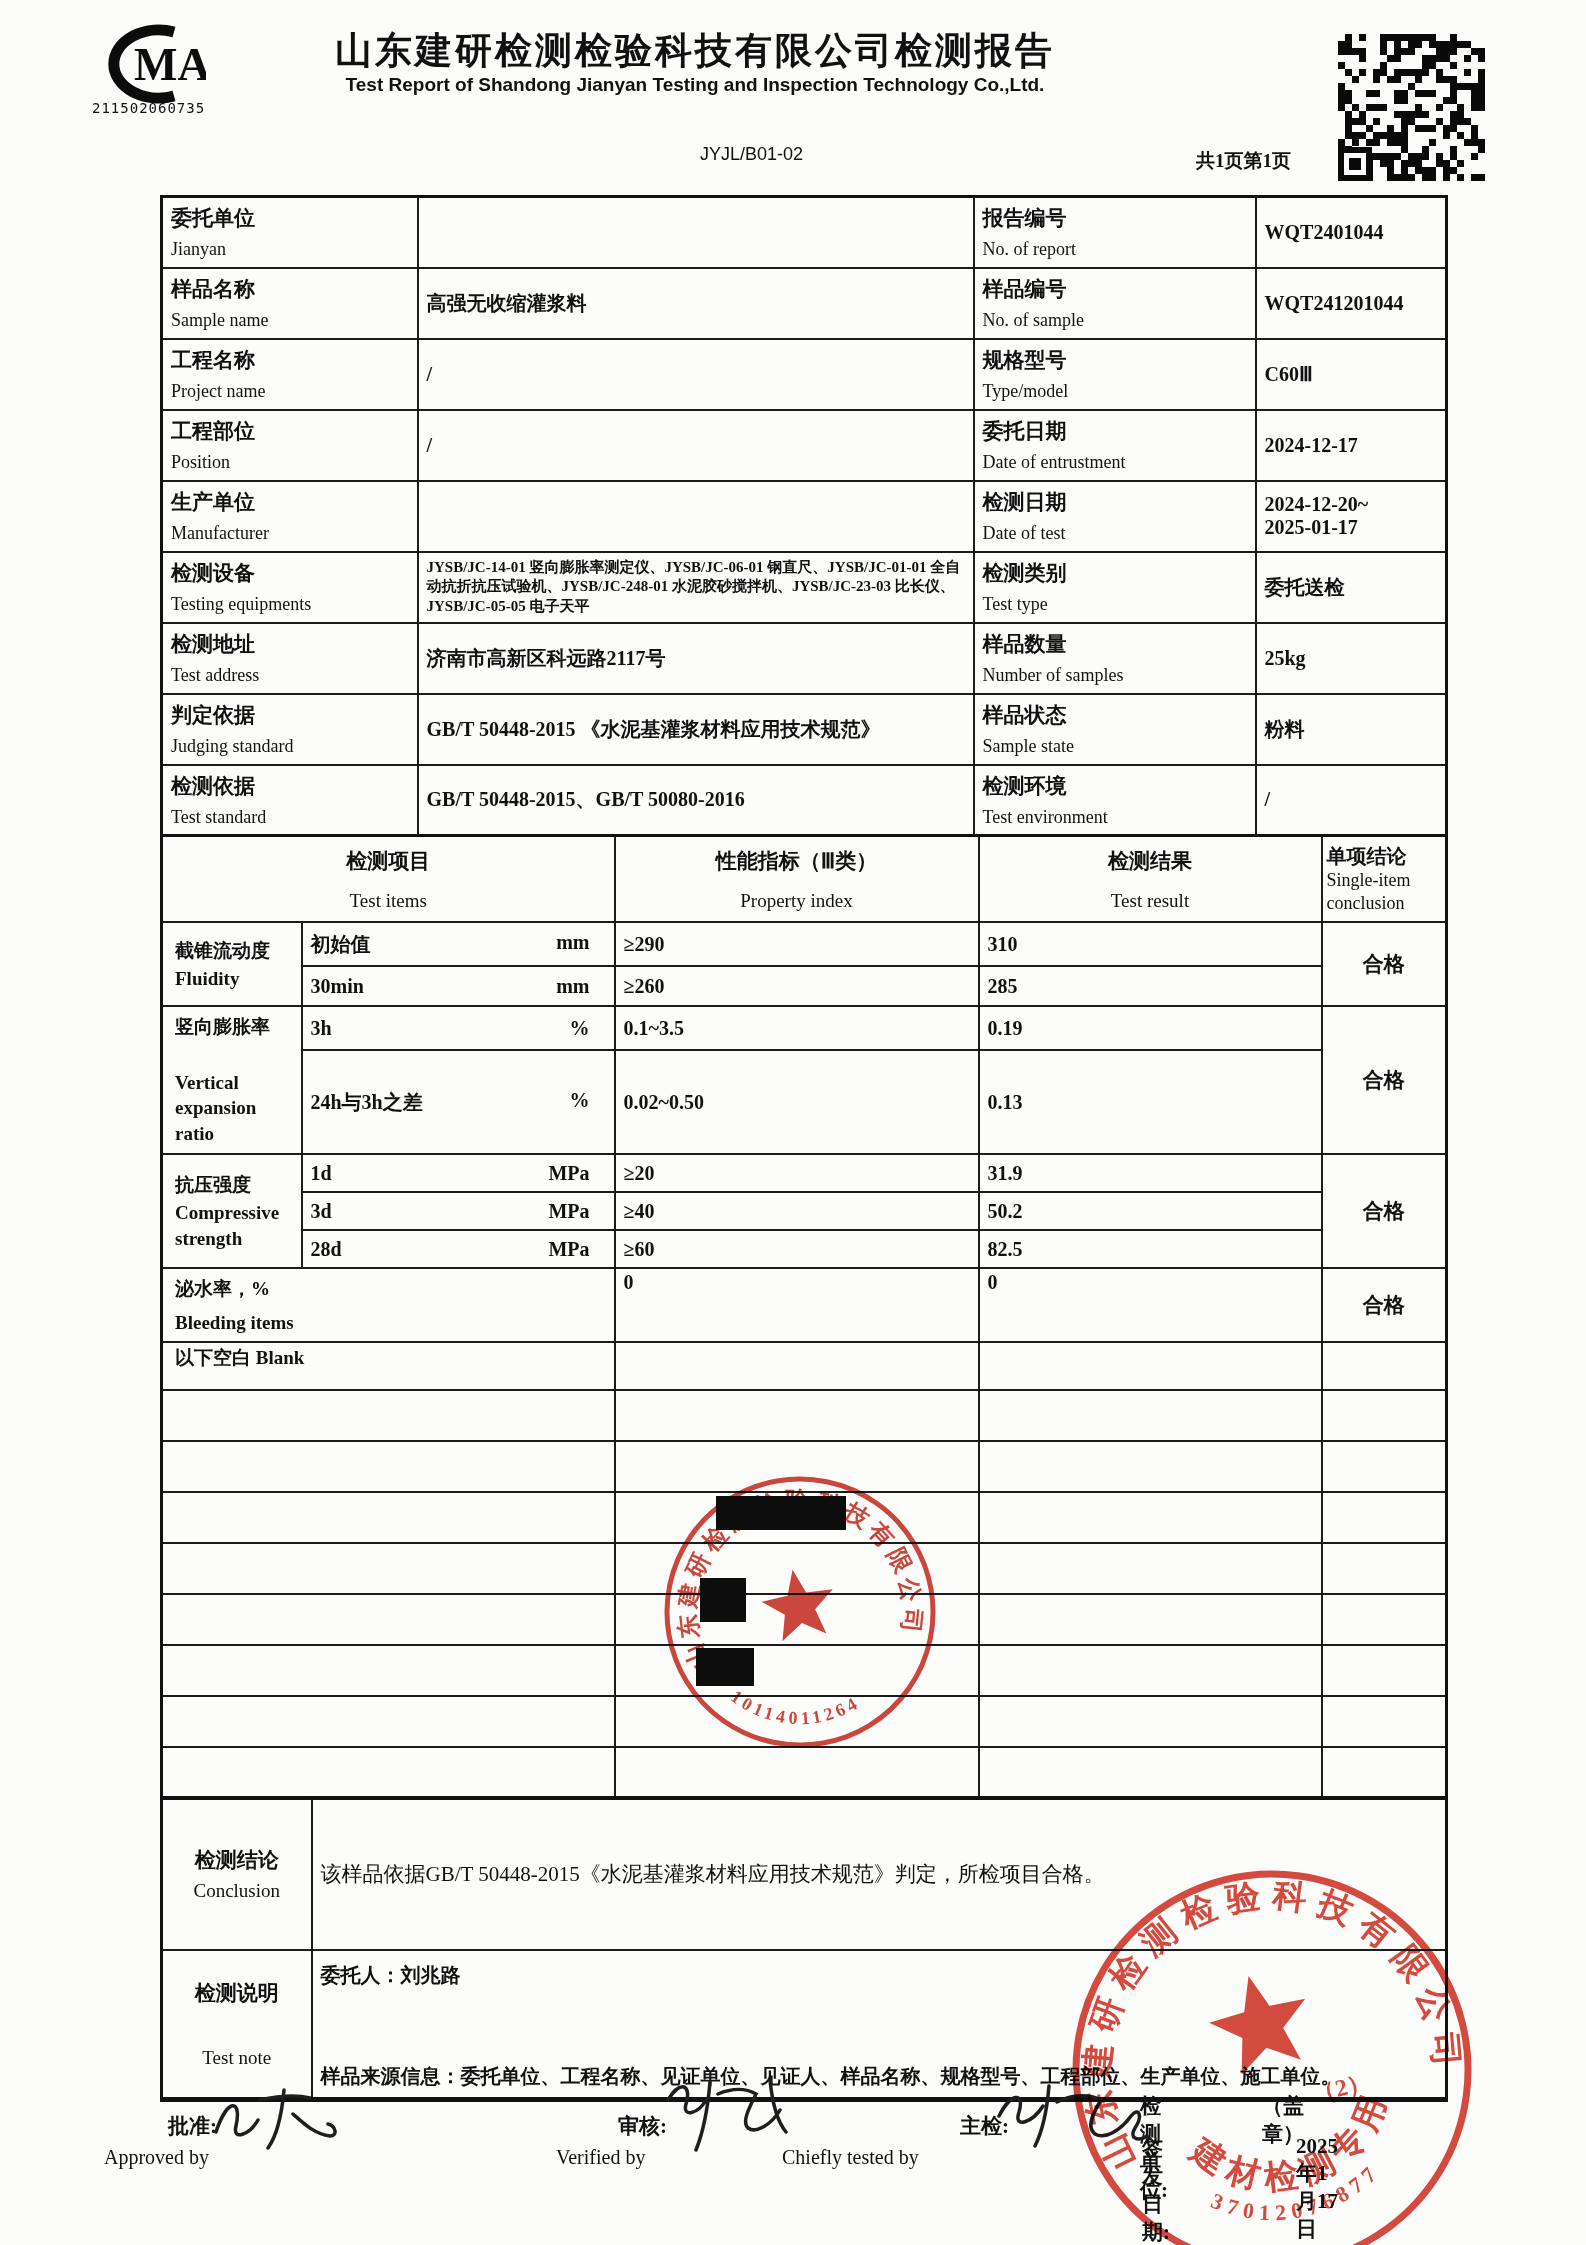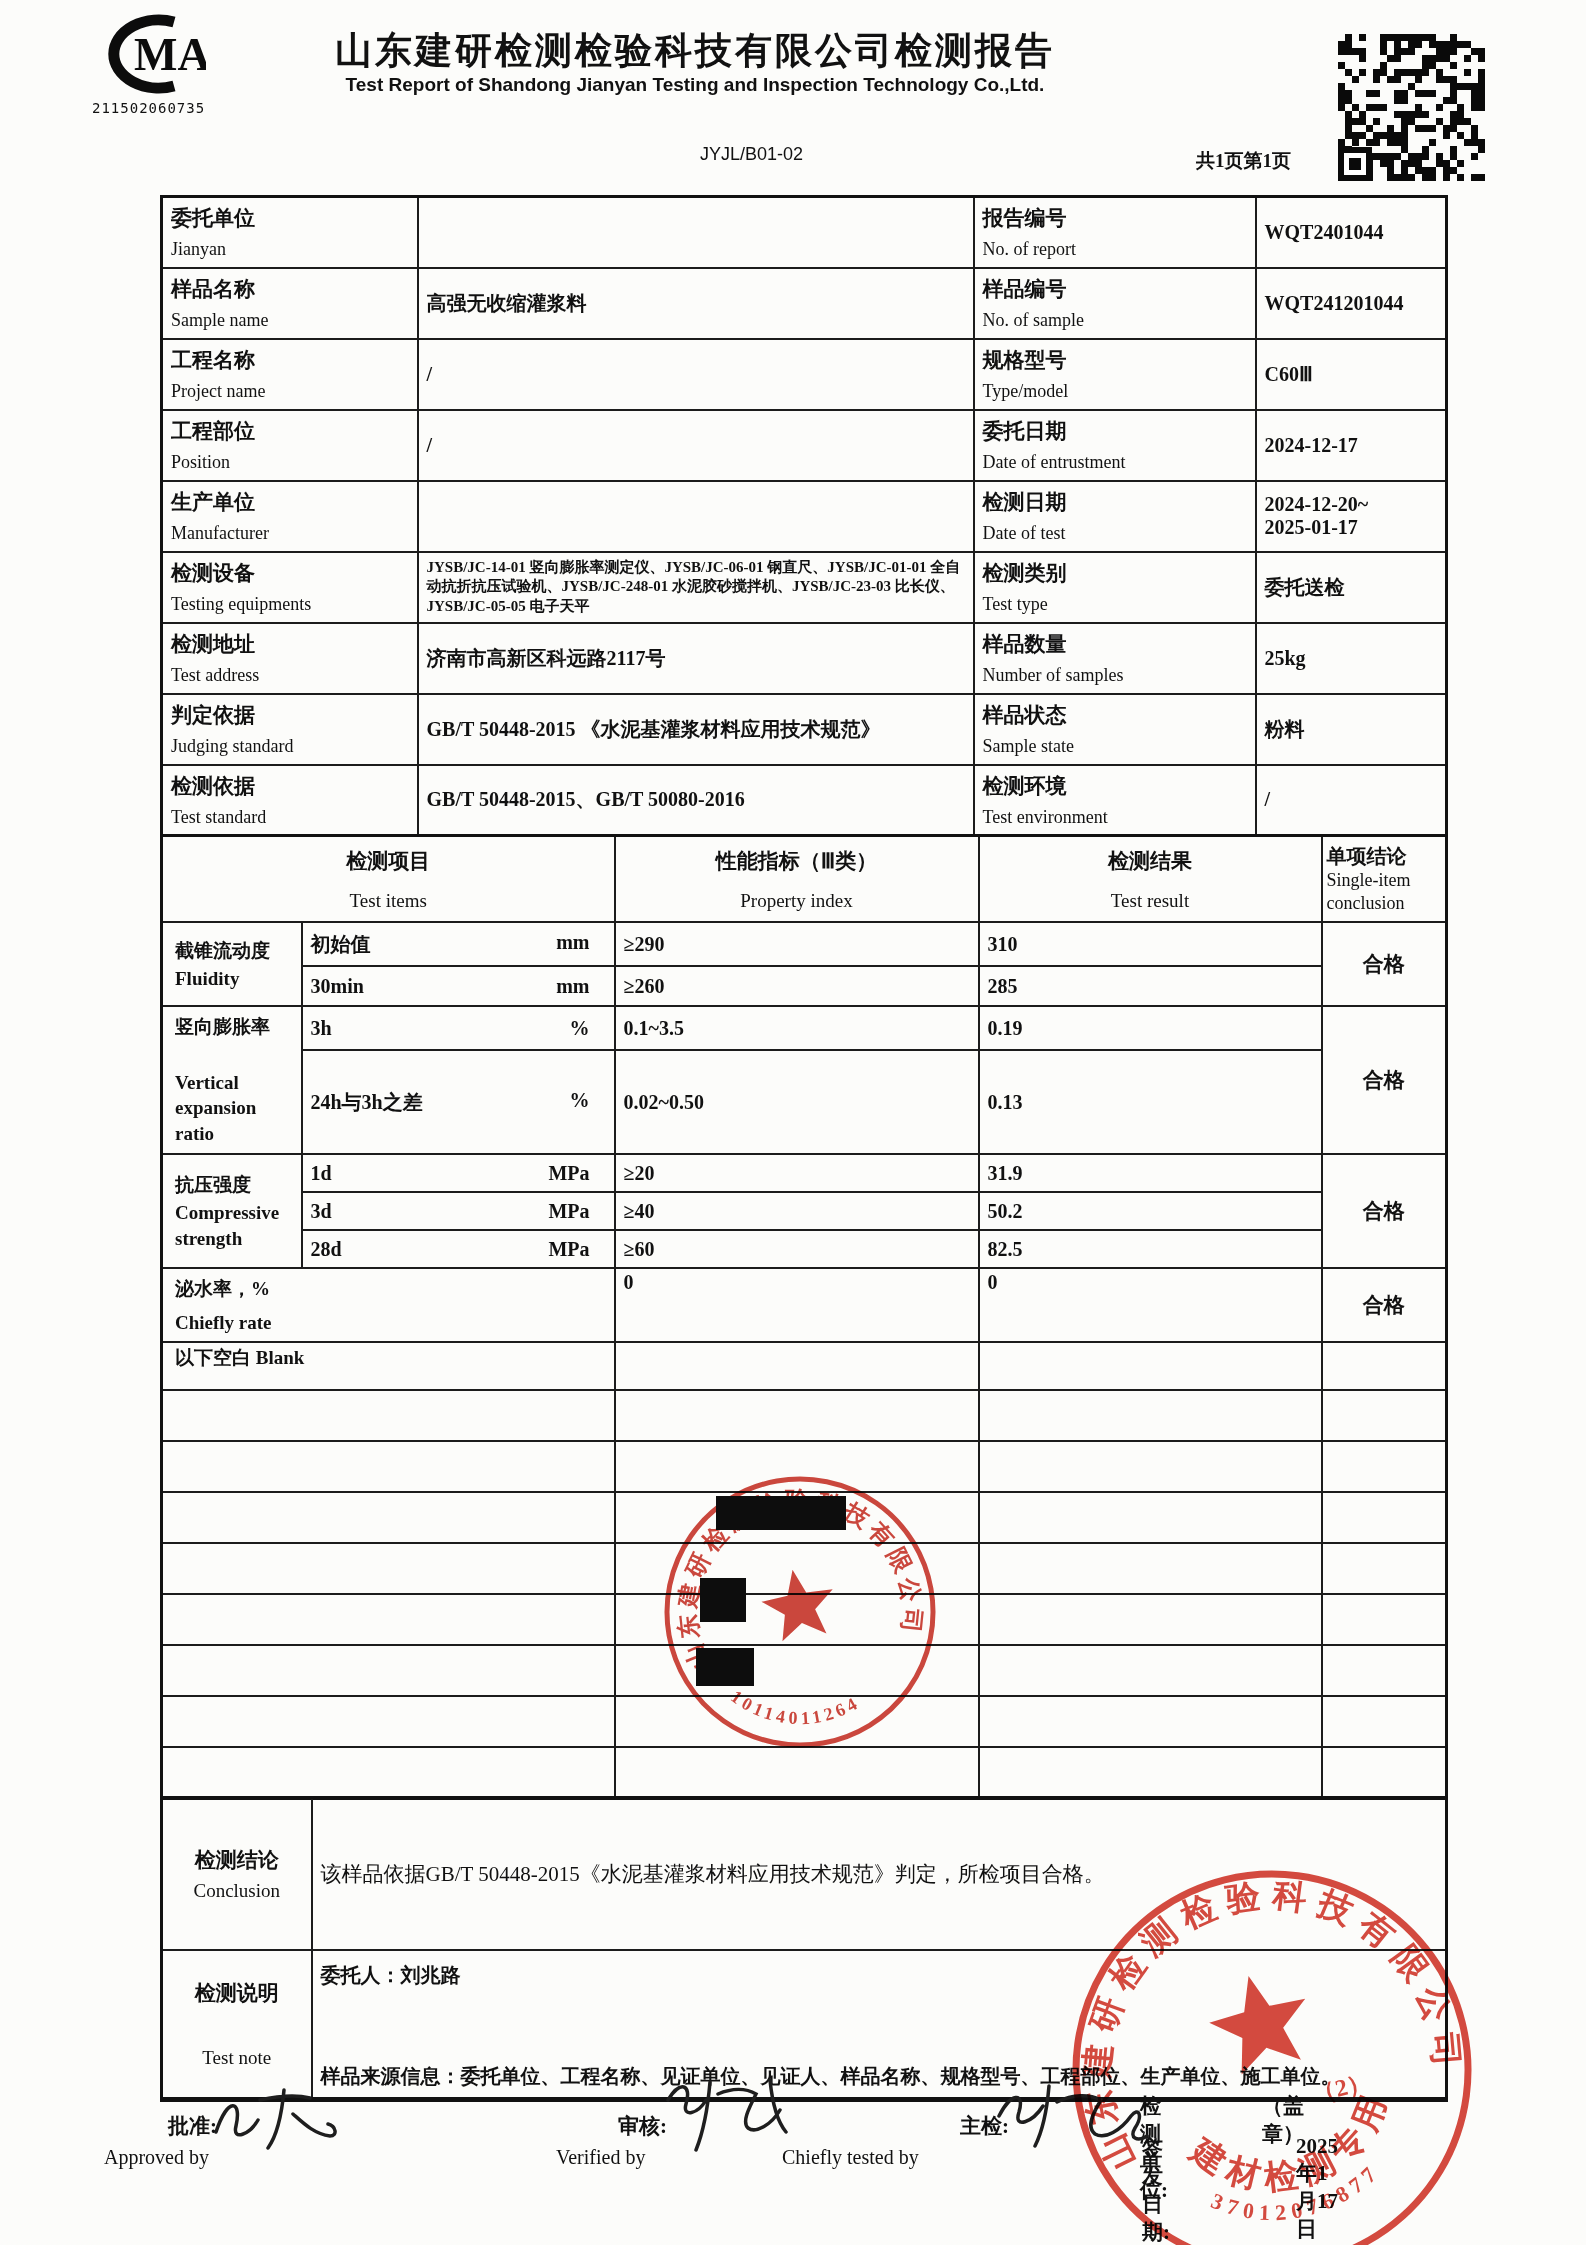--- a/index.html
+++ b/index.html
@@ -9,21 +9,21 @@
 
   
   #title-cn{left:0;top:26px;width:1390px;text-align:center;font-family:"Liberation Sans",sans-serif;
             font-weight:bold;font-size:37px;letter-spacing:3px;}
   #title-en{left:0;top:74px;width:1390px;text-align:center;font-family:"Liberation Sans",sans-serif;
             font-weight:bold;font-size:19px;}
   #form-code{left:700px;top:144px;font-family:"Liberation Sans",sans-serif;font-size:18px;}
   #page-info{left:1196px;top:148px;font-size:19px;font-weight:600;}
 
   
-  #cma{left:96px;top:12px;width:110px;height:104px;}
+  #cma{left:96px;top:22px;width:110px;height:104px;}
   #cma svg{display:block;}
   #cma-code{left:92px;top:100px;font-size:14px;letter-spacing:1px;font-family:"DejaVu Sans Mono",monospace;}
 
   
   #qr{left:1338px;top:34px;width:147px;height:147px;display:grid;
       grid-template-columns:repeat(21,1fr);grid-template-rows:repeat(21,1fr);}
   #qr i{background:#0a0a0a;}
   #qr .finder{position:absolute;left:0;bottom:0;width:34px;height:34px;border:6px solid #0a0a0a;
       background:#fff;box-sizing:border-box;}
   #qr .finder i{position:absolute;left:5px;top:5px;width:12px;height:12px;display:block;}
@@ -585,21 +585,21 @@
               <span class="unit">MPa</span>
             </div>
           </td>
       <td class="ival">≥60</td>
       <td class="rval">82.5</td>
     </tr>
     <tr style="height:74px">
       <td colspan="2">
             <div class="labwrap" style="min-height:62px">
               <span class="grp">泌水率，%</span>
-              <span class="grp">Chiefly rate</span>
+              <span class="grp">Bleeding items</span>
             </div>
           </td>
       <td class="ival" style="vertical-align:top">0</td>
       <td class="rval" style="vertical-align:top">0</td>
       <td class="pass">合格</td>
     </tr>
     <tr style="height:48px">
       <td colspan="2" style="vertical-align:top"><span class="grp">以下空白 Blank</span></td>
       <td></td>
           <td></td>

